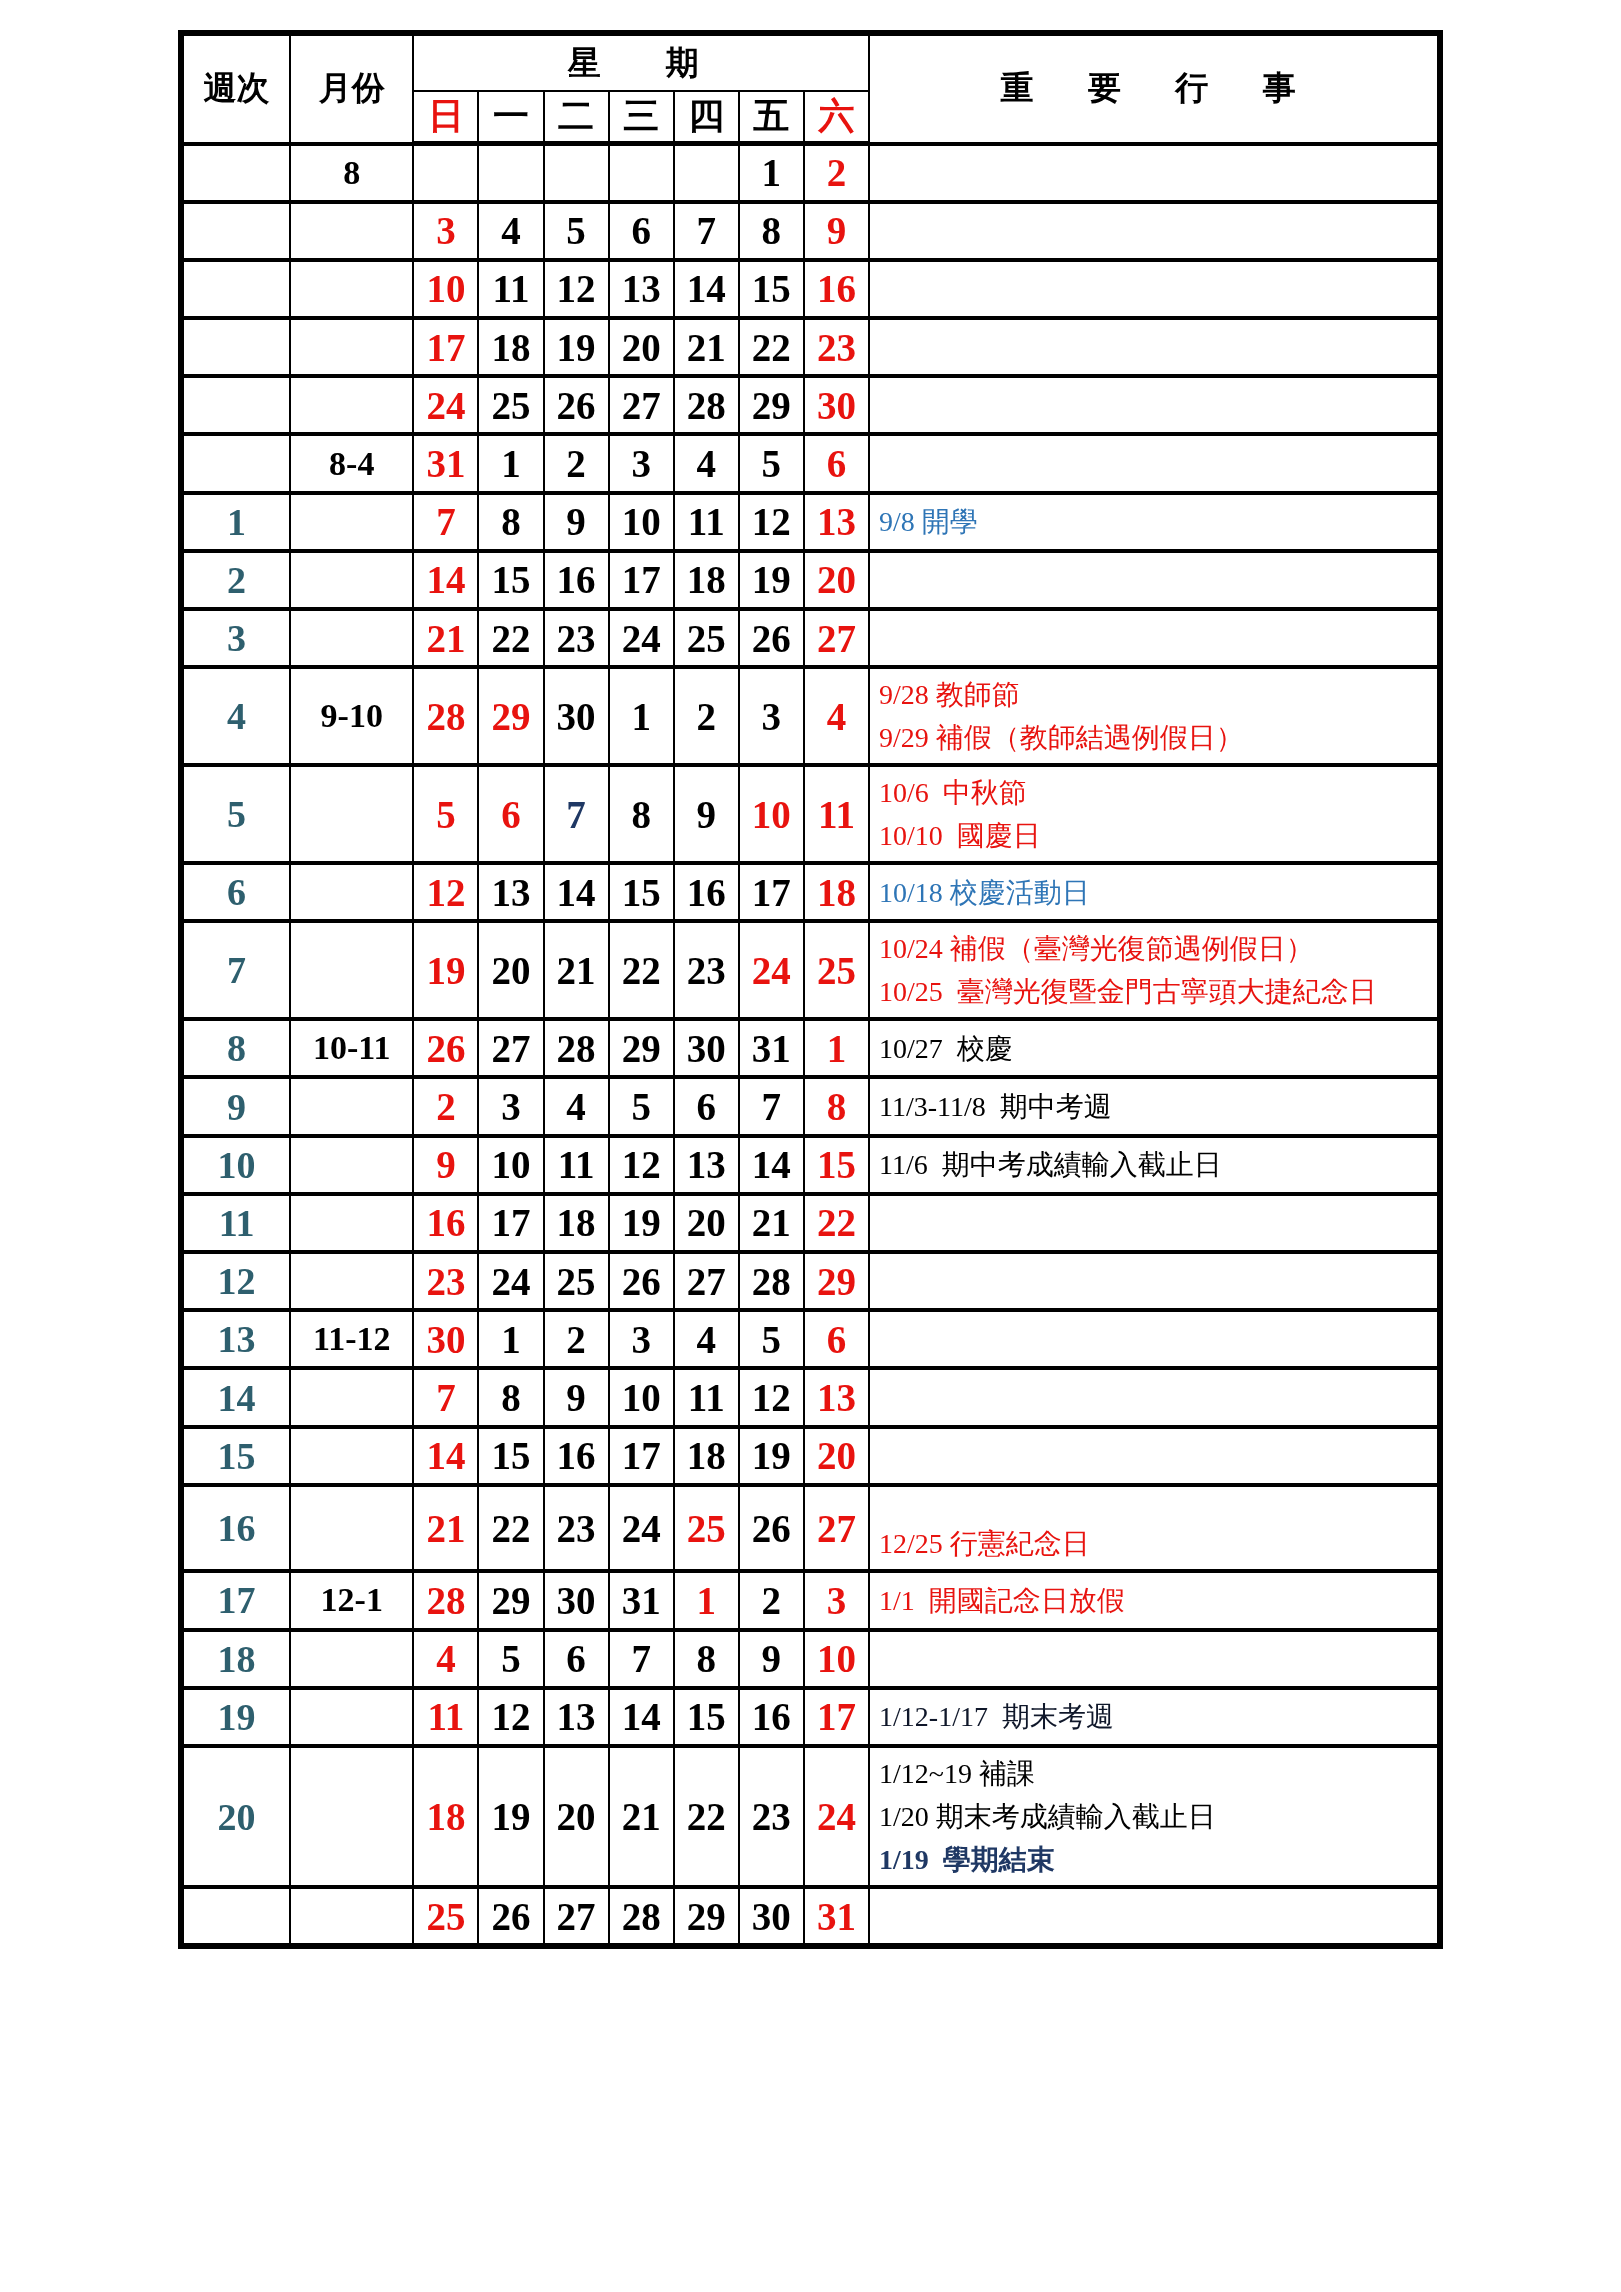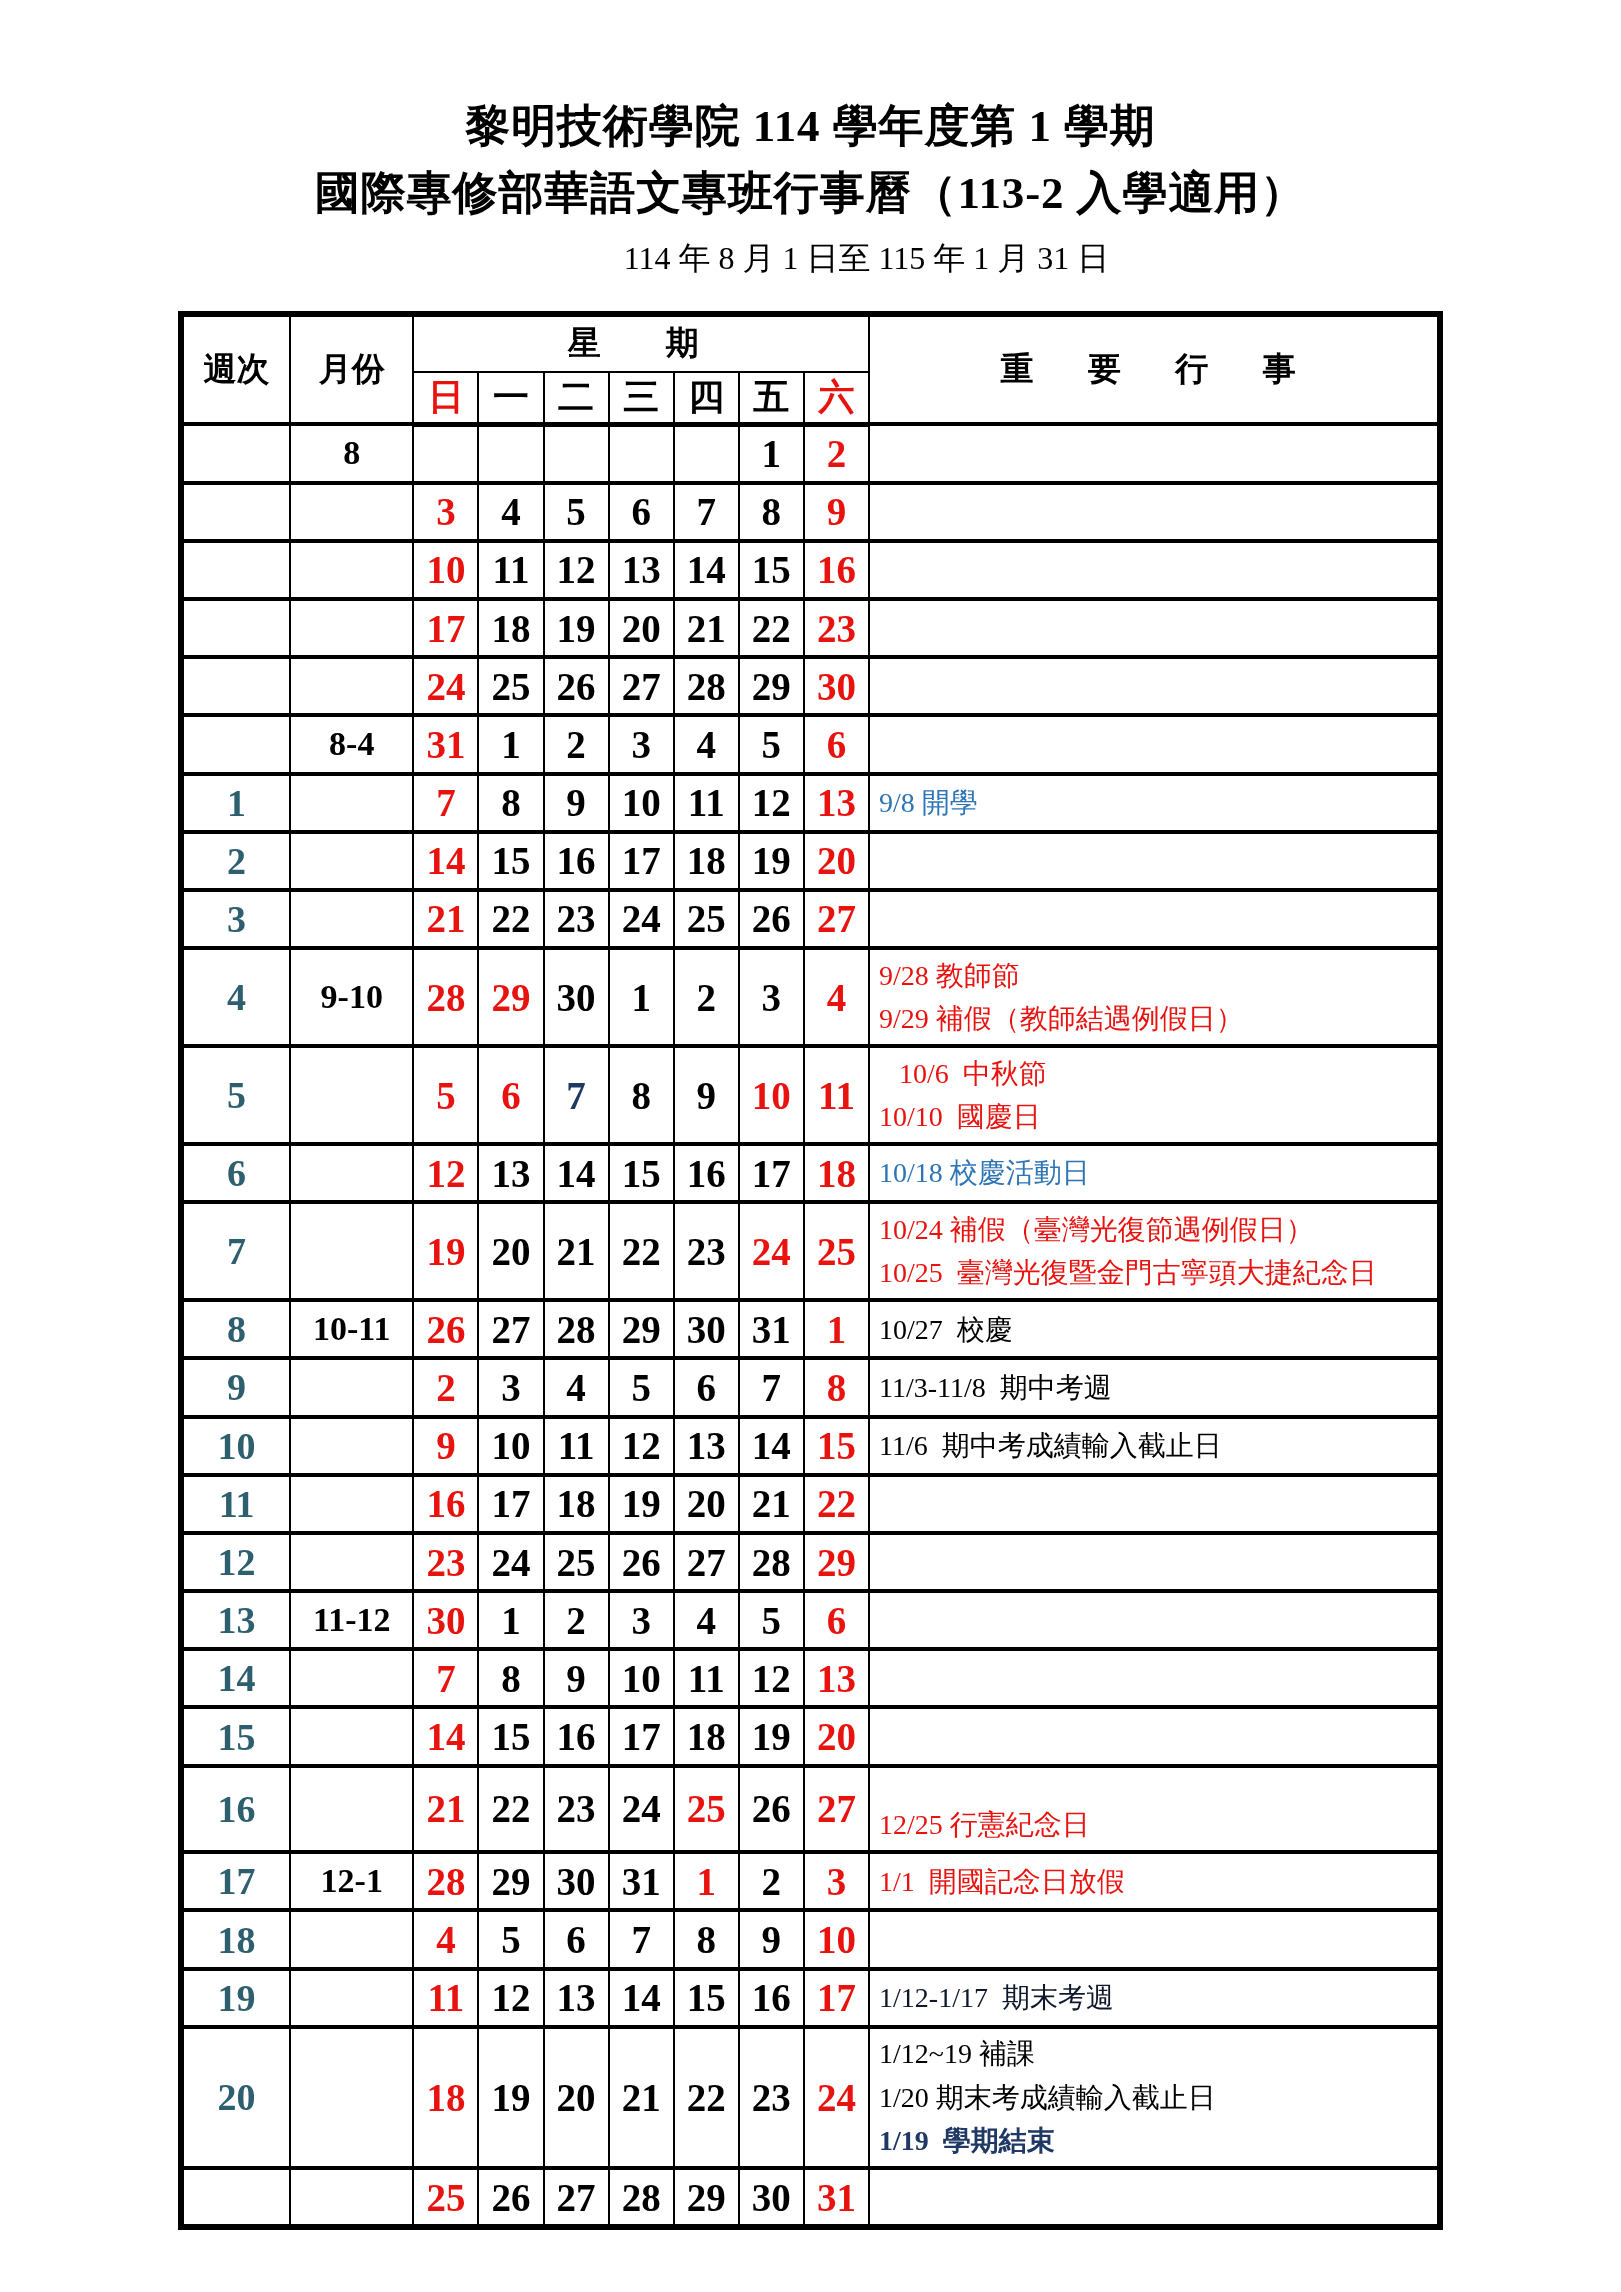--- a/index.html
+++ b/index.html
@@ -43,25 +43,20 @@
   td.mo   { font-size:34px; font-weight:bold; }
   td.day  { font-size:39px; font-weight:bold; }
   td.events-cell { text-align:left; vertical-align:middle; padding:3.6px 3.6px 3.6px 9px; }
   .event-line { font-size:28px; line-height:1.55; white-space:pre-wrap; }
 </style>
 </head>
 <body>
 
 <div class="page">
 
-  <div class="title-block">
-    <div class="title-line">黎明技術學院 114 學年度第 1 學期</div>
-    <div class="title-line">國際專修部華語文專班行事曆（113-2 入學適用）</div>
-    <div class="date-range">114 年 8 月 1 日至 115 年 1 月 31 日</div>
-  </div>
 
   <table class="cal">
     <colgroup>
       <col class="c-week">
         <col class="c-month">
       <col class="c-day">
         <col class="c-day">
         <col class="c-day">
         <col class="c-day">
         <col class="c-day">
@@ -216,21 +211,21 @@
           <td class="wkno" style="color: rgb(46, 95, 110);">5</td>
           <td class="mo"></td>
           <td class="day" style="color: rgb(232, 19, 15);">5</td>
           <td class="day" style="color: rgb(232, 19, 15);">6</td>
           <td class="day" style="color: rgb(31, 56, 100);">7</td>
           <td class="day" style="color: rgb(0, 0, 0);">8</td>
           <td class="day" style="color: rgb(0, 0, 0);">9</td>
           <td class="day" style="color: rgb(232, 19, 15);">10</td>
           <td class="day" style="color: rgb(232, 19, 15);">11</td>
           <td class="events-cell">
-            <div class="event-line" style="color: rgb(232, 19, 15); margin-left: 20px;">10/6  中秋節</div>
+            <div class="event-line" style="color: rgb(232, 19, 15);">10/6  中秋節</div>
             <div class="event-line" style="color: rgb(232, 19, 15);">10/10  國慶日</div>
           </td>
         </tr>
         <tr>
           <td class="wkno" style="color: rgb(46, 95, 110);">6</td>
           <td class="mo"></td>
           <td class="day" style="color: rgb(232, 19, 15);">12</td>
           <td class="day" style="color: rgb(0, 0, 0);">13</td>
           <td class="day" style="color: rgb(0, 0, 0);">14</td>
           <td class="day" style="color: rgb(0, 0, 0);">15</td>

